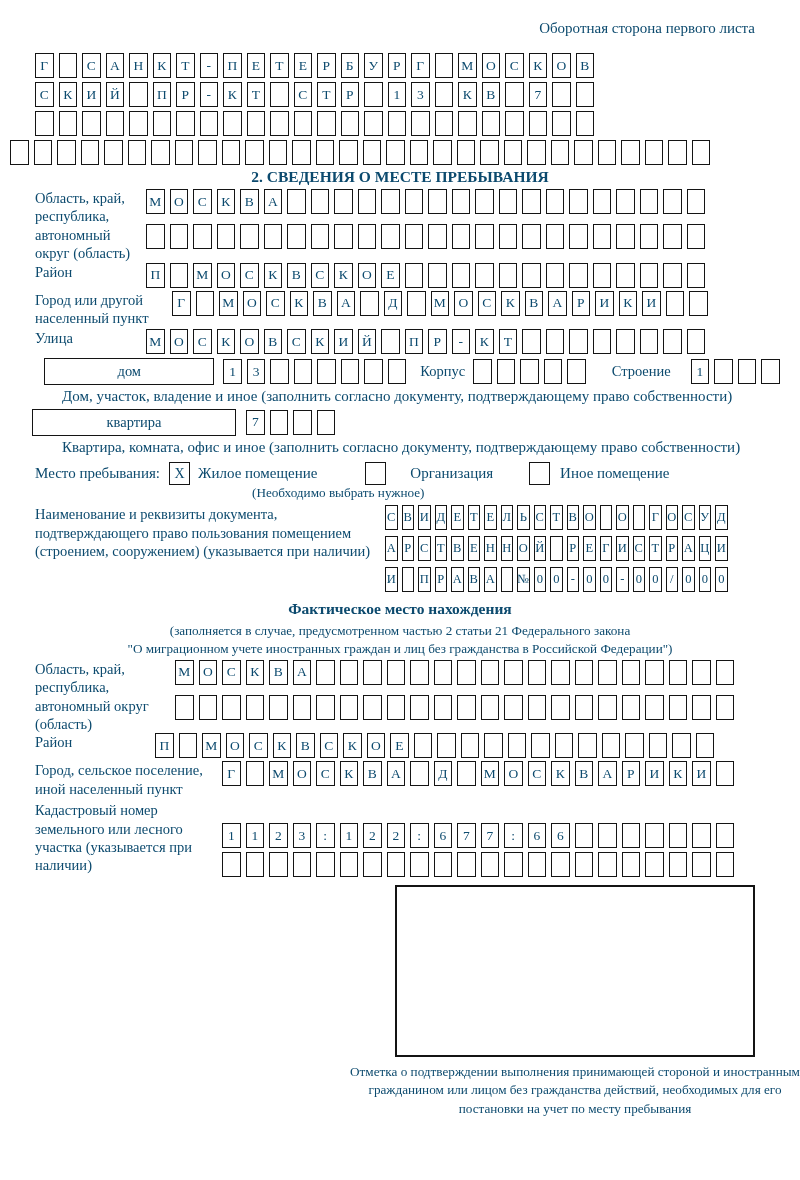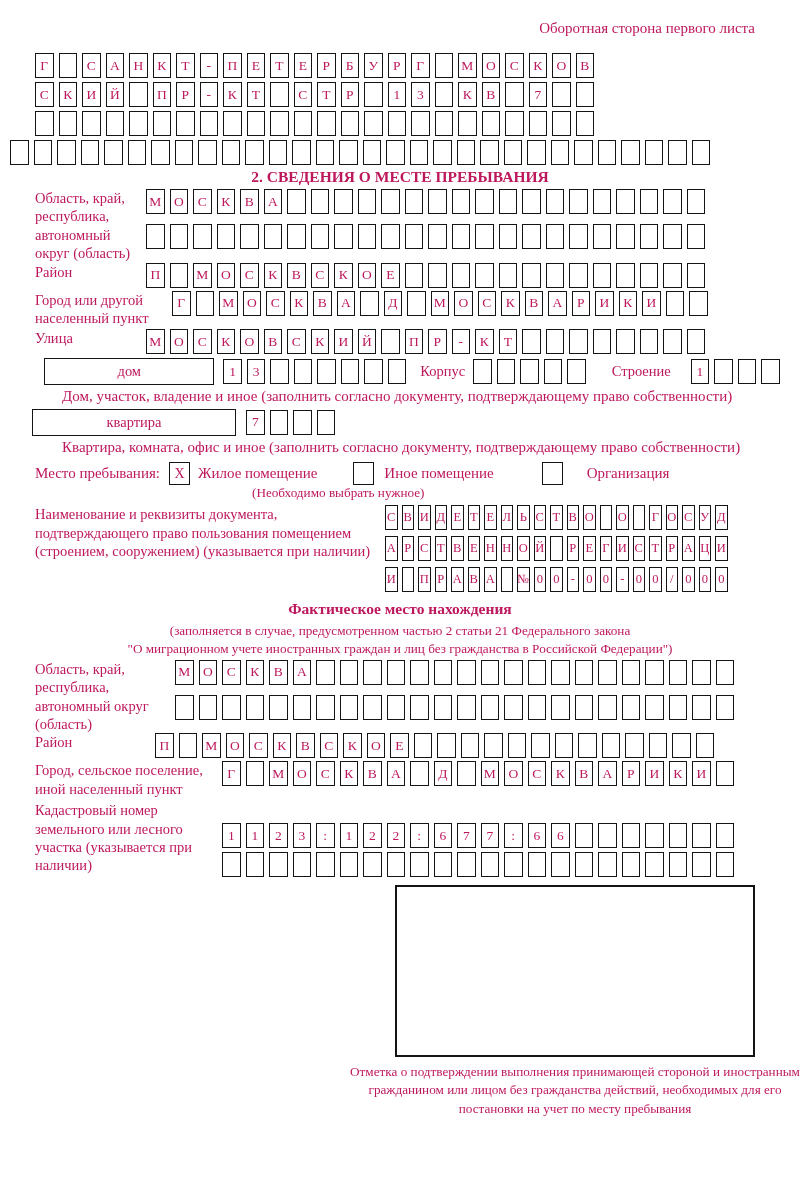--- a/index.html
+++ b/index.html
@@ -1,17 +1,17 @@
 <!DOCTYPE html>
 <html><head>
 <meta charset="utf-8">
 <style>
   html,body{margin:0;padding:0;background:#fff;}
   .sheet{
-    width:800px;height:1180px;background:#fff;color:#be185d;
+    width:800px;height:1180px;background:#fff;color:#0c4a6e;
     font-family:"Liberation Serif", serif;
     position:relative;overflow:hidden;
   }
   .corner{text-align:right;padding:20px 45px 0 0;font-size:15px;}
   .flex{display:flex;align-items:flex-start;}
   .vcenter{align-items:center;}
   .lbl{font-size:14.5px;line-height:1.27;flex:0 0 auto;}
   .w133{width:133px;}
   .w111{width:111px;}
   .w137{width:137px;}
@@ -366,26 +366,26 @@
   </div>
   <div class="caption mt2">Квартира, комната, офис и иное (заполнить согласно документу, подтверждающему право собственности)</div>
 
   <div class="flex pl35 vcenter mt5">
     <div class="inline-lbl" style="font-size:15px">Место пребывания:</div>
     <div class="opt">
       <span class="checkbox" style="margin-left:9px">X</span>
       <span class="inline-lbl" style="margin-left:8px;font-size:15px">Жилое помещение</span>
     </div>
     <div class="opt">
+      <span class="checkbox" style="margin-left:48px"></span>
+      <span class="inline-lbl" style="margin-left:24px;font-size:15px">Организация</span>
+    </div>
+    <div class="opt">
       <span class="checkbox" style="margin-left:36px"></span>
       <span class="inline-lbl" style="margin-left:10px;font-size:15px">Иное помещение</span>
-    </div>
-    <div class="opt">
-      <span class="checkbox" style="margin-left:48px"></span>
-      <span class="inline-lbl" style="margin-left:24px;font-size:15px">Организация</span>
     </div>
   </div>
   <div class="mesto-note">(Необходимо выбрать нужное)</div>
 
   <div class="flex pl35 mt4">
     <div class="lbl w350">Наименование и реквизиты документа, подтверждающего право пользования помещением (строением, сооружением) (указывается при наличии)</div>
     <div class="rows rows-doc sm">
       <div class="boxes sm">
           <span class="cell">С</span>
           <span class="cell">В</span>

